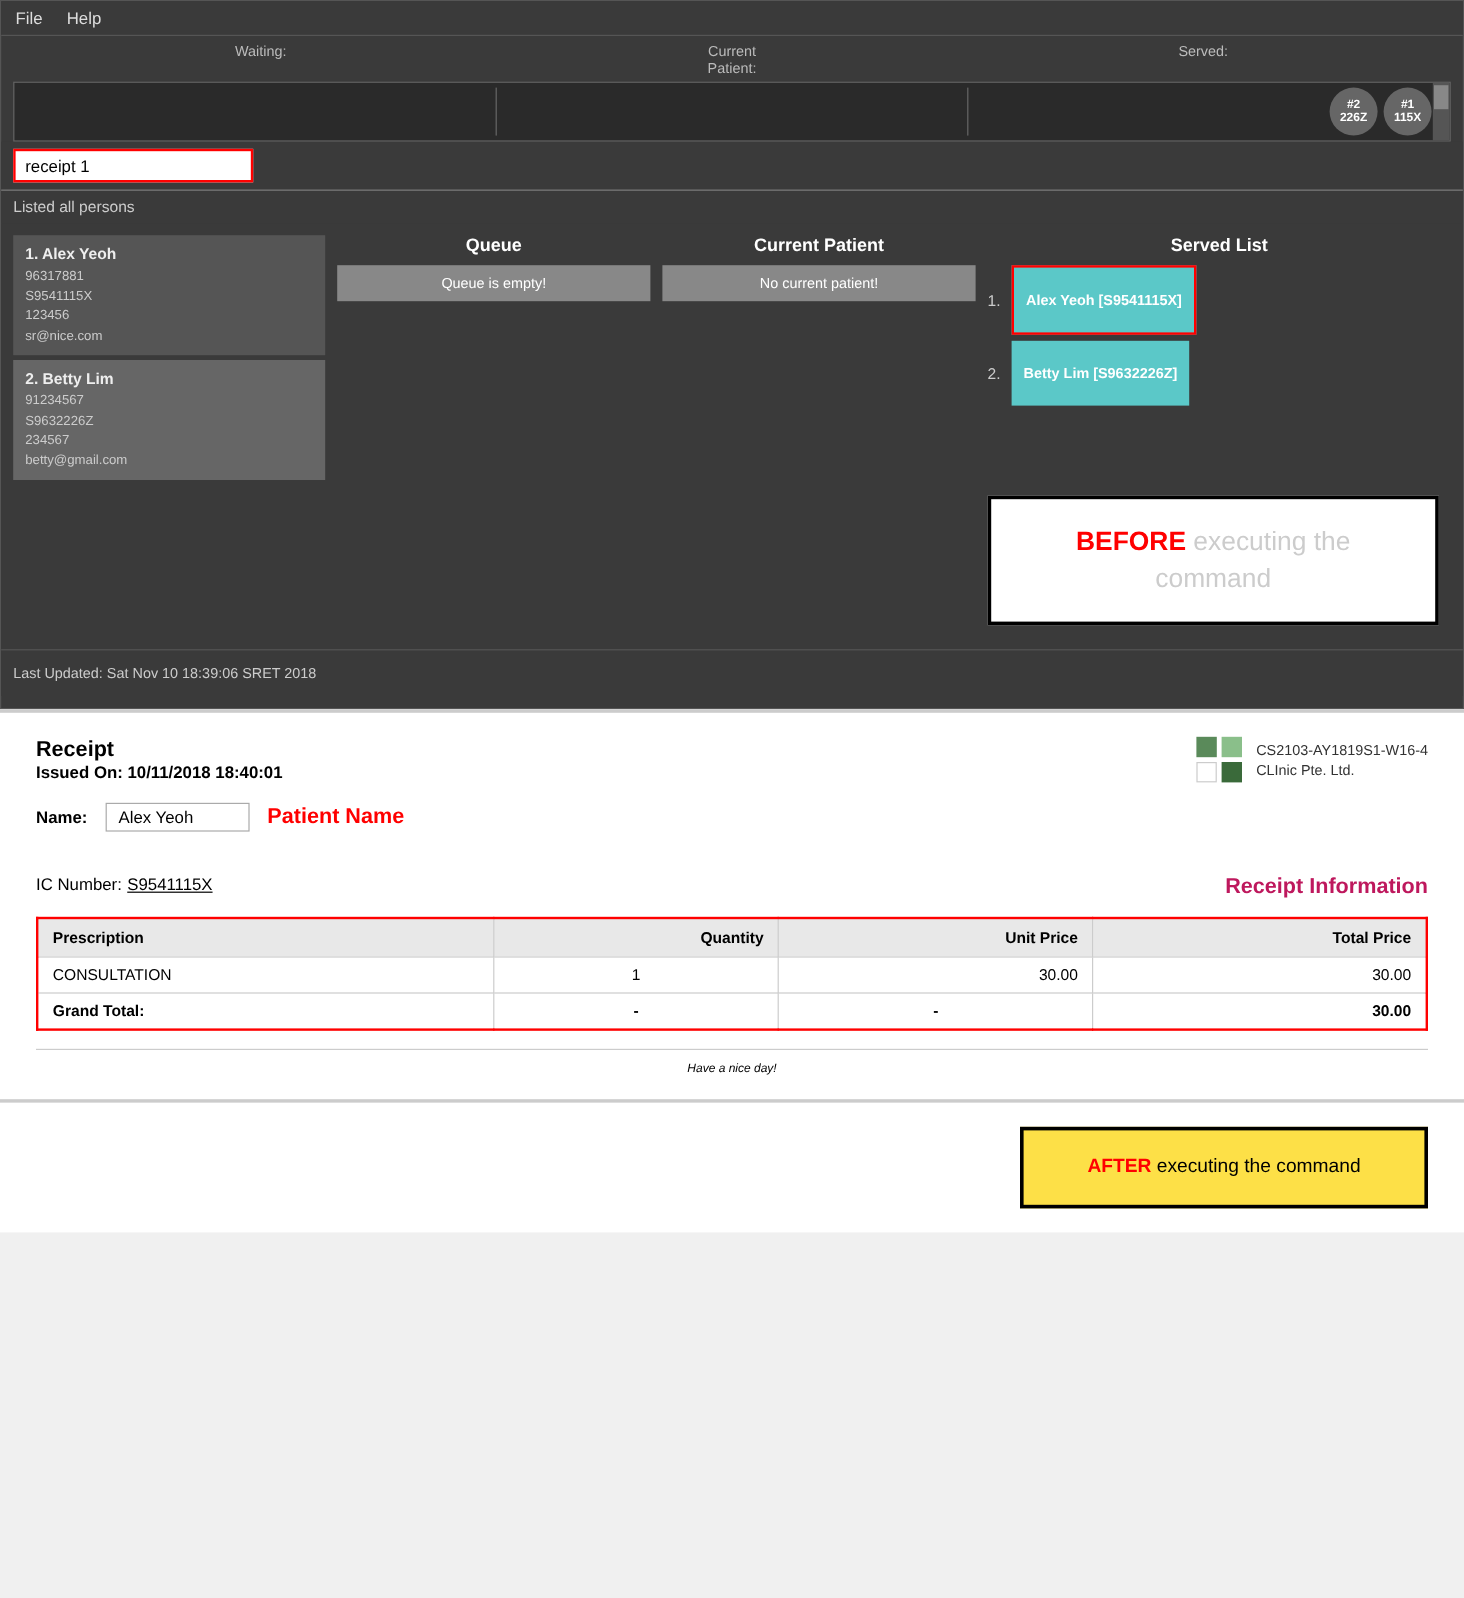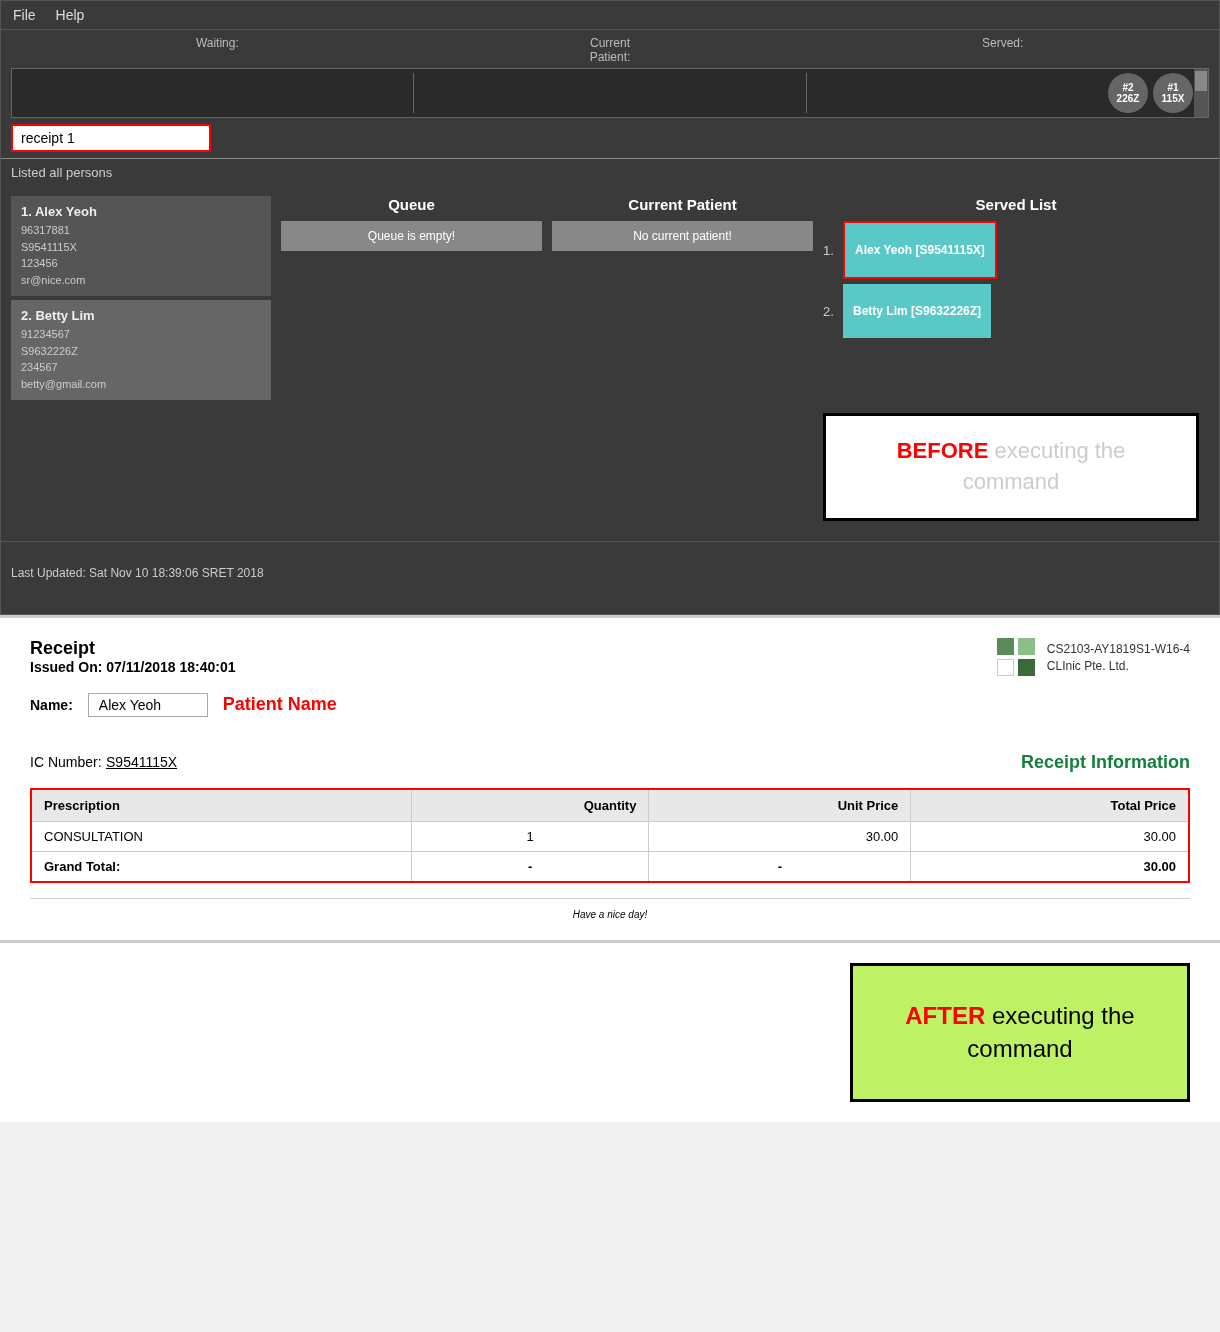--- a/index.html
+++ b/index.html
@@ -215,21 +215,21 @@
     }
     .before-box .keyword {
       color: red;
       font-weight: bold;
     }
 
     
     .bottom-status {
       background: #3a3a3a;
       color: #ccc;
-      padding: 24px 10px;
+      padding: 12px 10px;
       font-size: 12px;
       border-top: 1px solid #555;
     }
 
     
     .receipt-section {
       background: white;
       padding: 20px 30px;
       border-top: 3px solid #ccc;
       border-bottom: 3px solid #ccc;
@@ -307,21 +307,21 @@
       margin-top: 35px;
     }
     .ic-label {
       font-size: 14px;
     }
     .ic-value {
       font-size: 14px;
       text-decoration: underline;
     }
     .receipt-info-annotation {
-      color: #15803d;
+      color: #be185d;
       font-size: 18px;
       font-weight: bold;
     }
 
     
     .prescription-table {
       width: 100%;
       border-collapse: collapse;
       border: 2px solid red;
       margin-bottom: 15px;
@@ -356,24 +356,24 @@
     }
 
     
     .after-section {
       background: white;
       padding: 20px 30px;
       display: flex;
       justify-content: flex-end;
     }
     .after-box {
-      background: #bef264;
+      background: #fde047;
       border: 3px solid black;
-      padding: 33px 30px;
-      font-size: 24px;
+      padding: 20px 30px;
+      font-size: 16px;
       text-align: center;
       width: 340px;
       line-height: 1.4;
     }
     .after-box .keyword {
       color: red;
       font-weight: bold;
     }
   </style>
 </head>
@@ -475,21 +475,21 @@
 
   <div class="bottom-status">Last Updated: Sat Nov 10 18:39:06 SRET 2018</div>
 
 </div>
 
 <div class="receipt-section">
 
   <div class="receipt-header-row">
     <div>
       <div class="receipt-title">Receipt</div>
-      <div class="receipt-issued">Issued On: 07/11/2018 18:40:01</div>
+      <div class="receipt-issued">Issued On: 10/11/2018 18:40:01</div>
     </div>
     <div class="clinic-logo">
       <div class="clinic-logo-squares">
         <div class="logo-sq green"></div>
         <div class="logo-sq light-green"></div>
         <div class="logo-sq white"></div>
         <div class="logo-sq dark-green"></div>
       </div>
       <div class="clinic-text">
         <div>CS2103-AY1819S1-W16-4</div>

